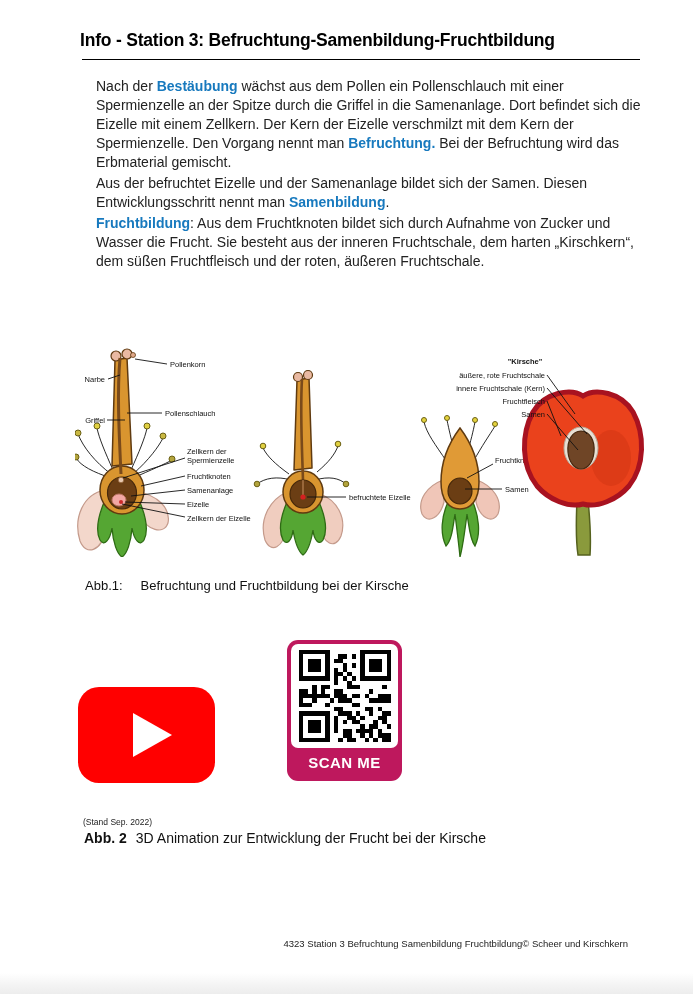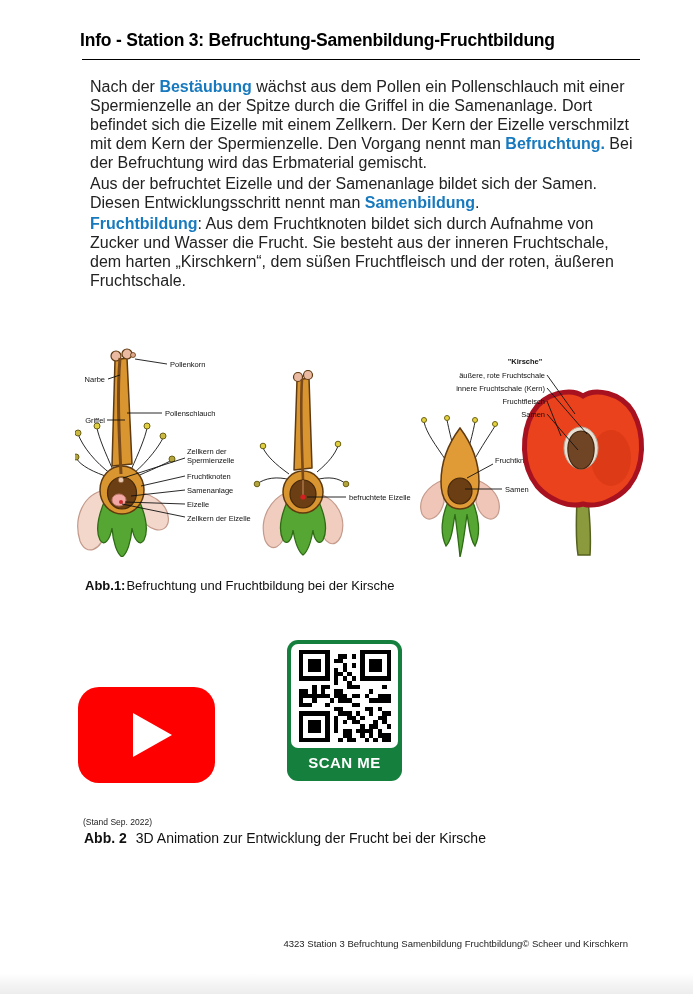--- a/index.html
+++ b/index.html
@@ -1,32 +1,32 @@
 <!DOCTYPE html>
 <html><head>
 <meta charset="utf-8">
 <style>
   html,body{margin:0;padding:0;background:#fff;}
   .page{position:relative;width:693px;height:994px;background:#ffffff;overflow:hidden;
         font-family:"Liberation Sans",sans-serif;color:#1a1a1a;padding-left:38px;}
   .title{position:absolute;left:80px;top:30px;width:560px;font-size:17.5px;font-weight:bold;
          letter-spacing:-0.2px;color:#000;}
   .title-rule{position:absolute;left:82px;top:59px;width:558px;border-top:1.6px solid #000;}
-  .bodytext{position:absolute;left:90px;top:77px;width:545px;font-size:16px;line-height:19px;color:#222;}
+  .bodytext{position:absolute;left:96px;top:77px;width:545px;font-size:14px;line-height:19px;color:#222;}
   .bodytext p{margin:0 0 2px 0;}
   .bodytext p.p3{}
   .term{color:#1779be;font-weight:bold;}
   .fig1{position:absolute;left:75px;top:342px;width:590px;height:215px;}
   .lbl{font-family:"Liberation Sans",sans-serif;font-size:7.5px;fill:#111;}
   .lblb{font-family:"Liberation Sans",sans-serif;font-size:7.5px;font-weight:bold;fill:#111;}
   .ln{stroke:#111;stroke-width:0.9;fill:none;}
   .caption1{position:absolute;left:85px;top:578px;font-size:13px;color:#111;}
-  .caption1 .cl{font-weight:bold;margin-right:1px;}
+  .caption1 .cl{font-weight:normal;margin-right:18px;}
   .youtube{position:absolute;left:78px;top:687px;width:137px;height:96px;}
-  .qr-block{position:absolute;left:287px;top:640px;width:115px;height:141px;background:#15803d;
+  .qr-block{position:absolute;left:287px;top:640px;width:115px;height:141px;background:#be185d;
             border-radius:11px;box-sizing:border-box;padding:4px;display:flex;flex-direction:column;align-items:center;}
   .qr-white{width:107px;height:104px;background:#fff;border-radius:7px;display:flex;align-items:center;justify-content:center;}
   .qr-white svg{width:92px;height:92px;}
   .qr-band{flex:1;display:flex;align-items:center;justify-content:center;width:100%;}
   .qr-band span{color:#fff;font-weight:bold;font-size:15px;letter-spacing:0.5px;}
   .caption2{position:absolute;left:84px;top:830px;font-size:14px;color:#111;}
   .caption2 .cl{font-weight:bold;margin-right:9px;}
   .caption-note{position:absolute;left:83px;top:817px;font-size:8.5px;color:#222;}
   .footer{position:absolute;left:80px;top:938px;width:548px;display:flex;justify-content:flex-end;
           font-size:9.5px;color:#222;}

